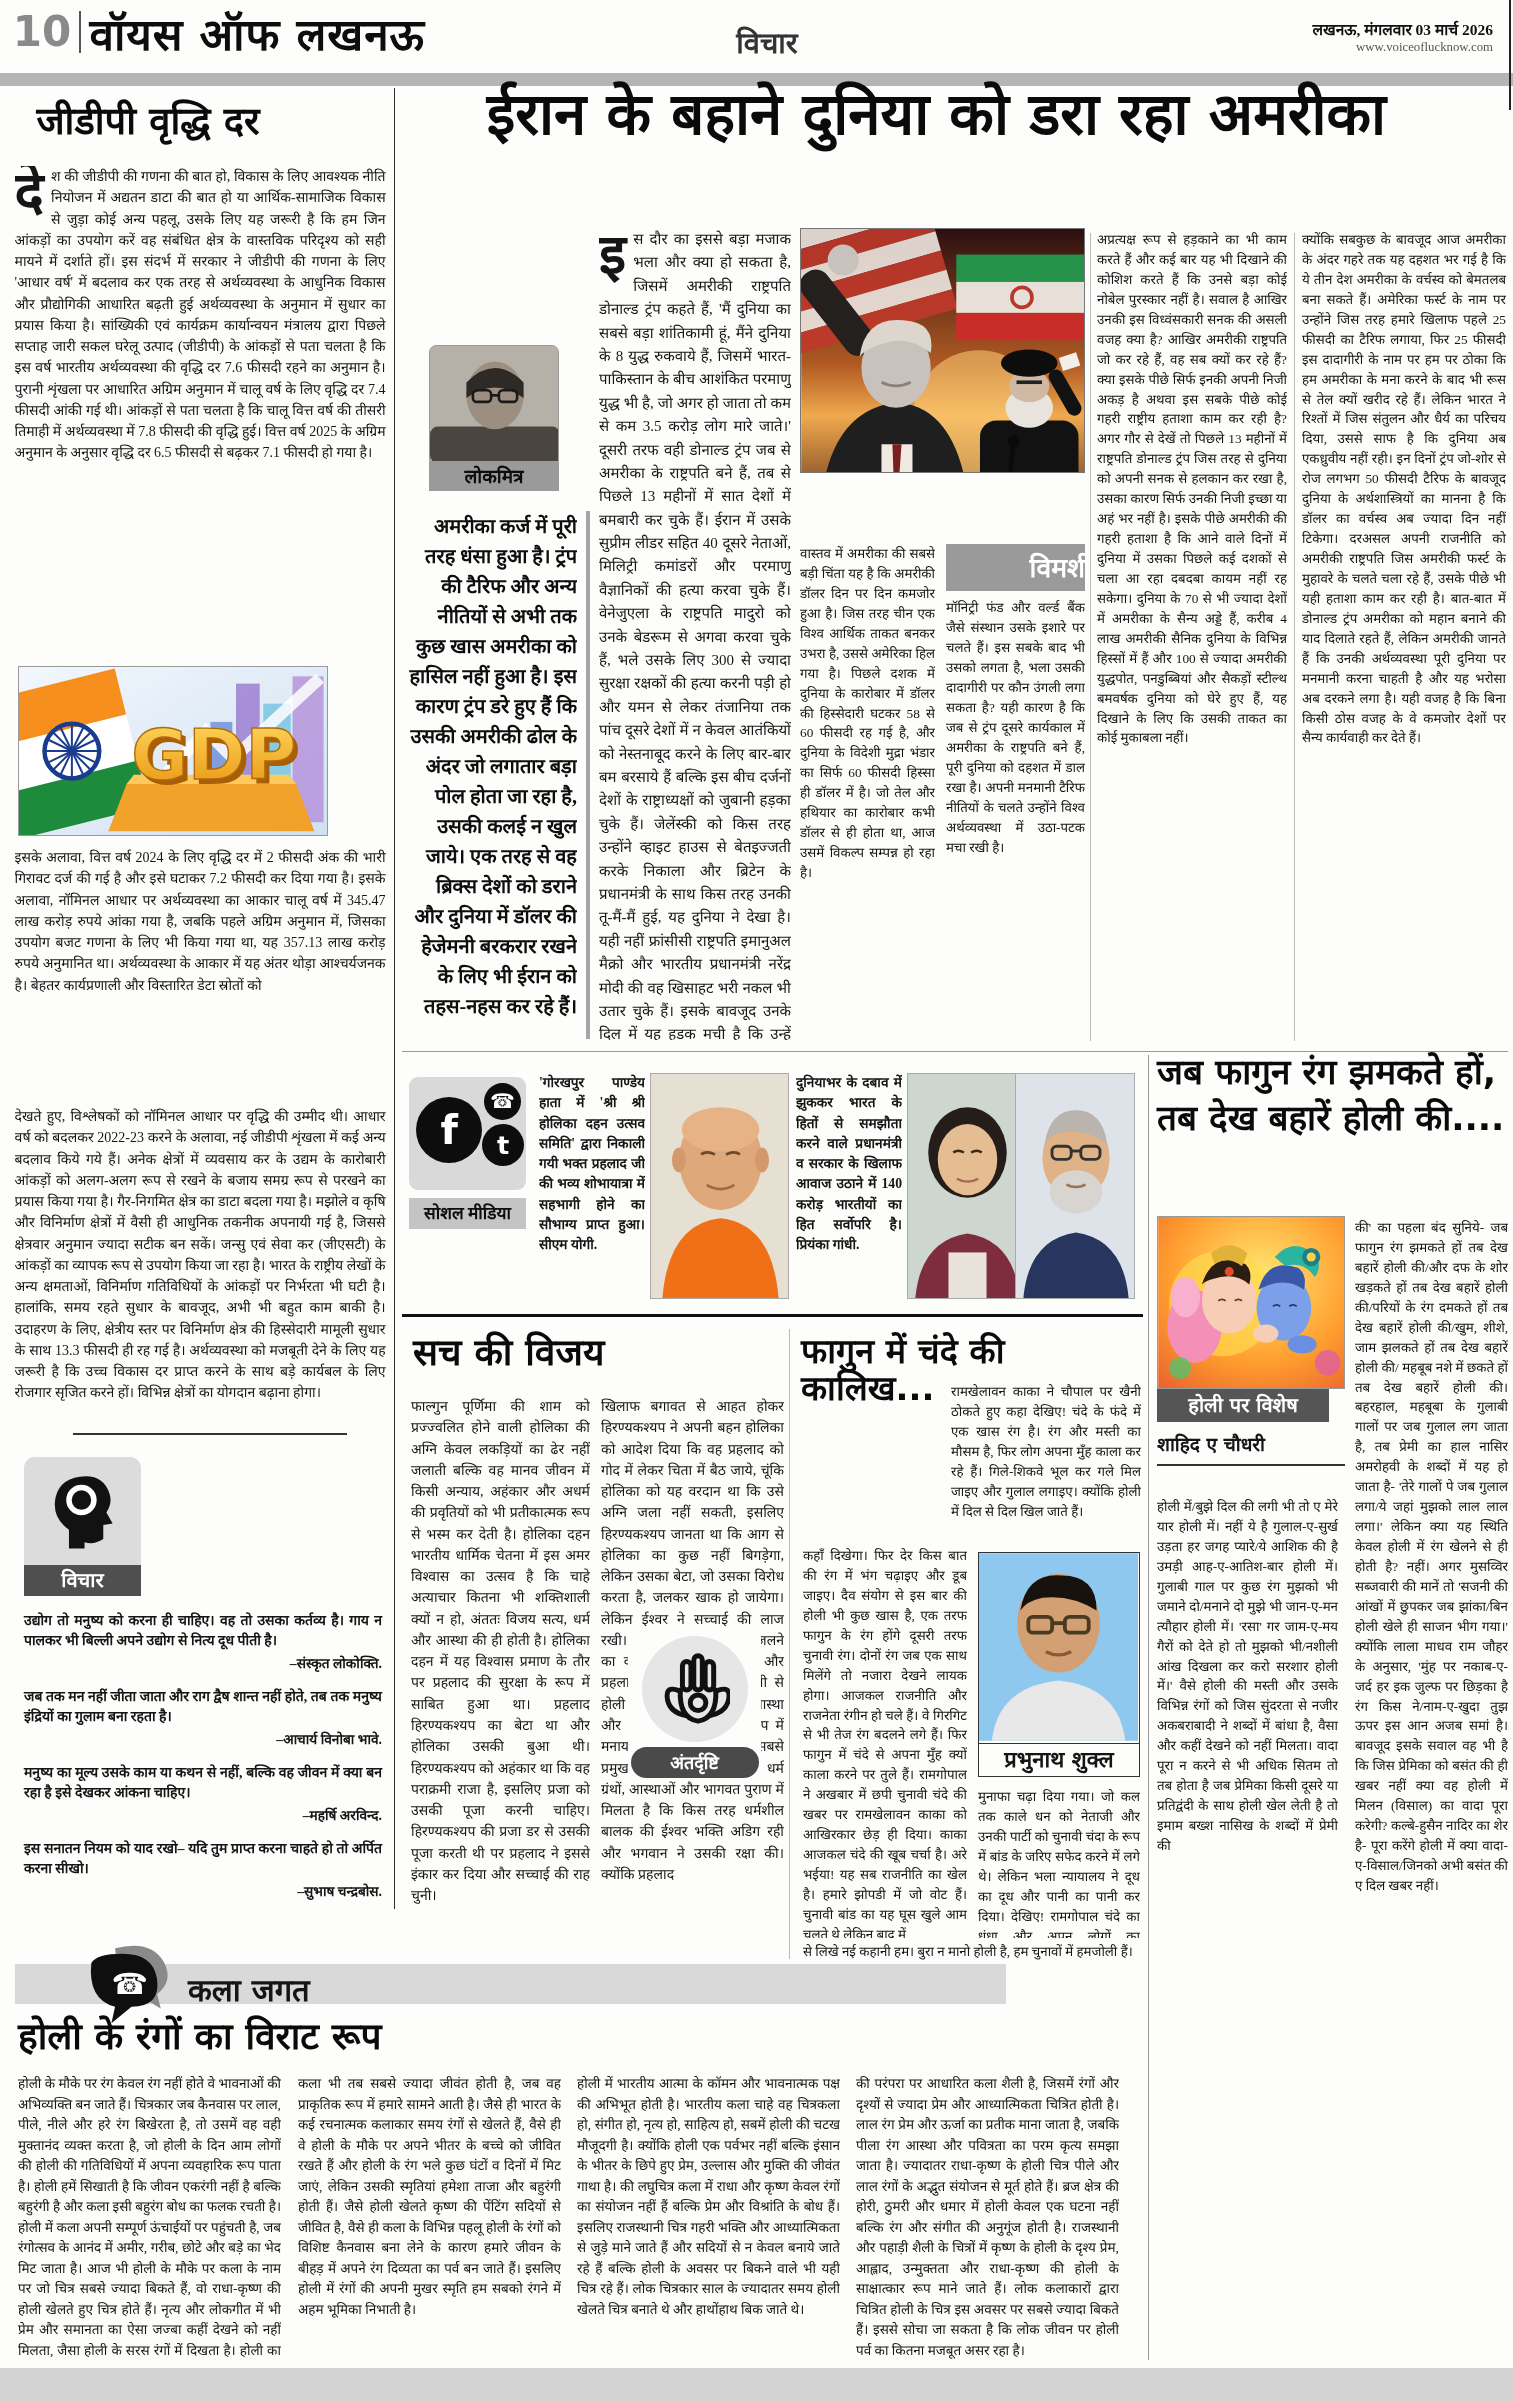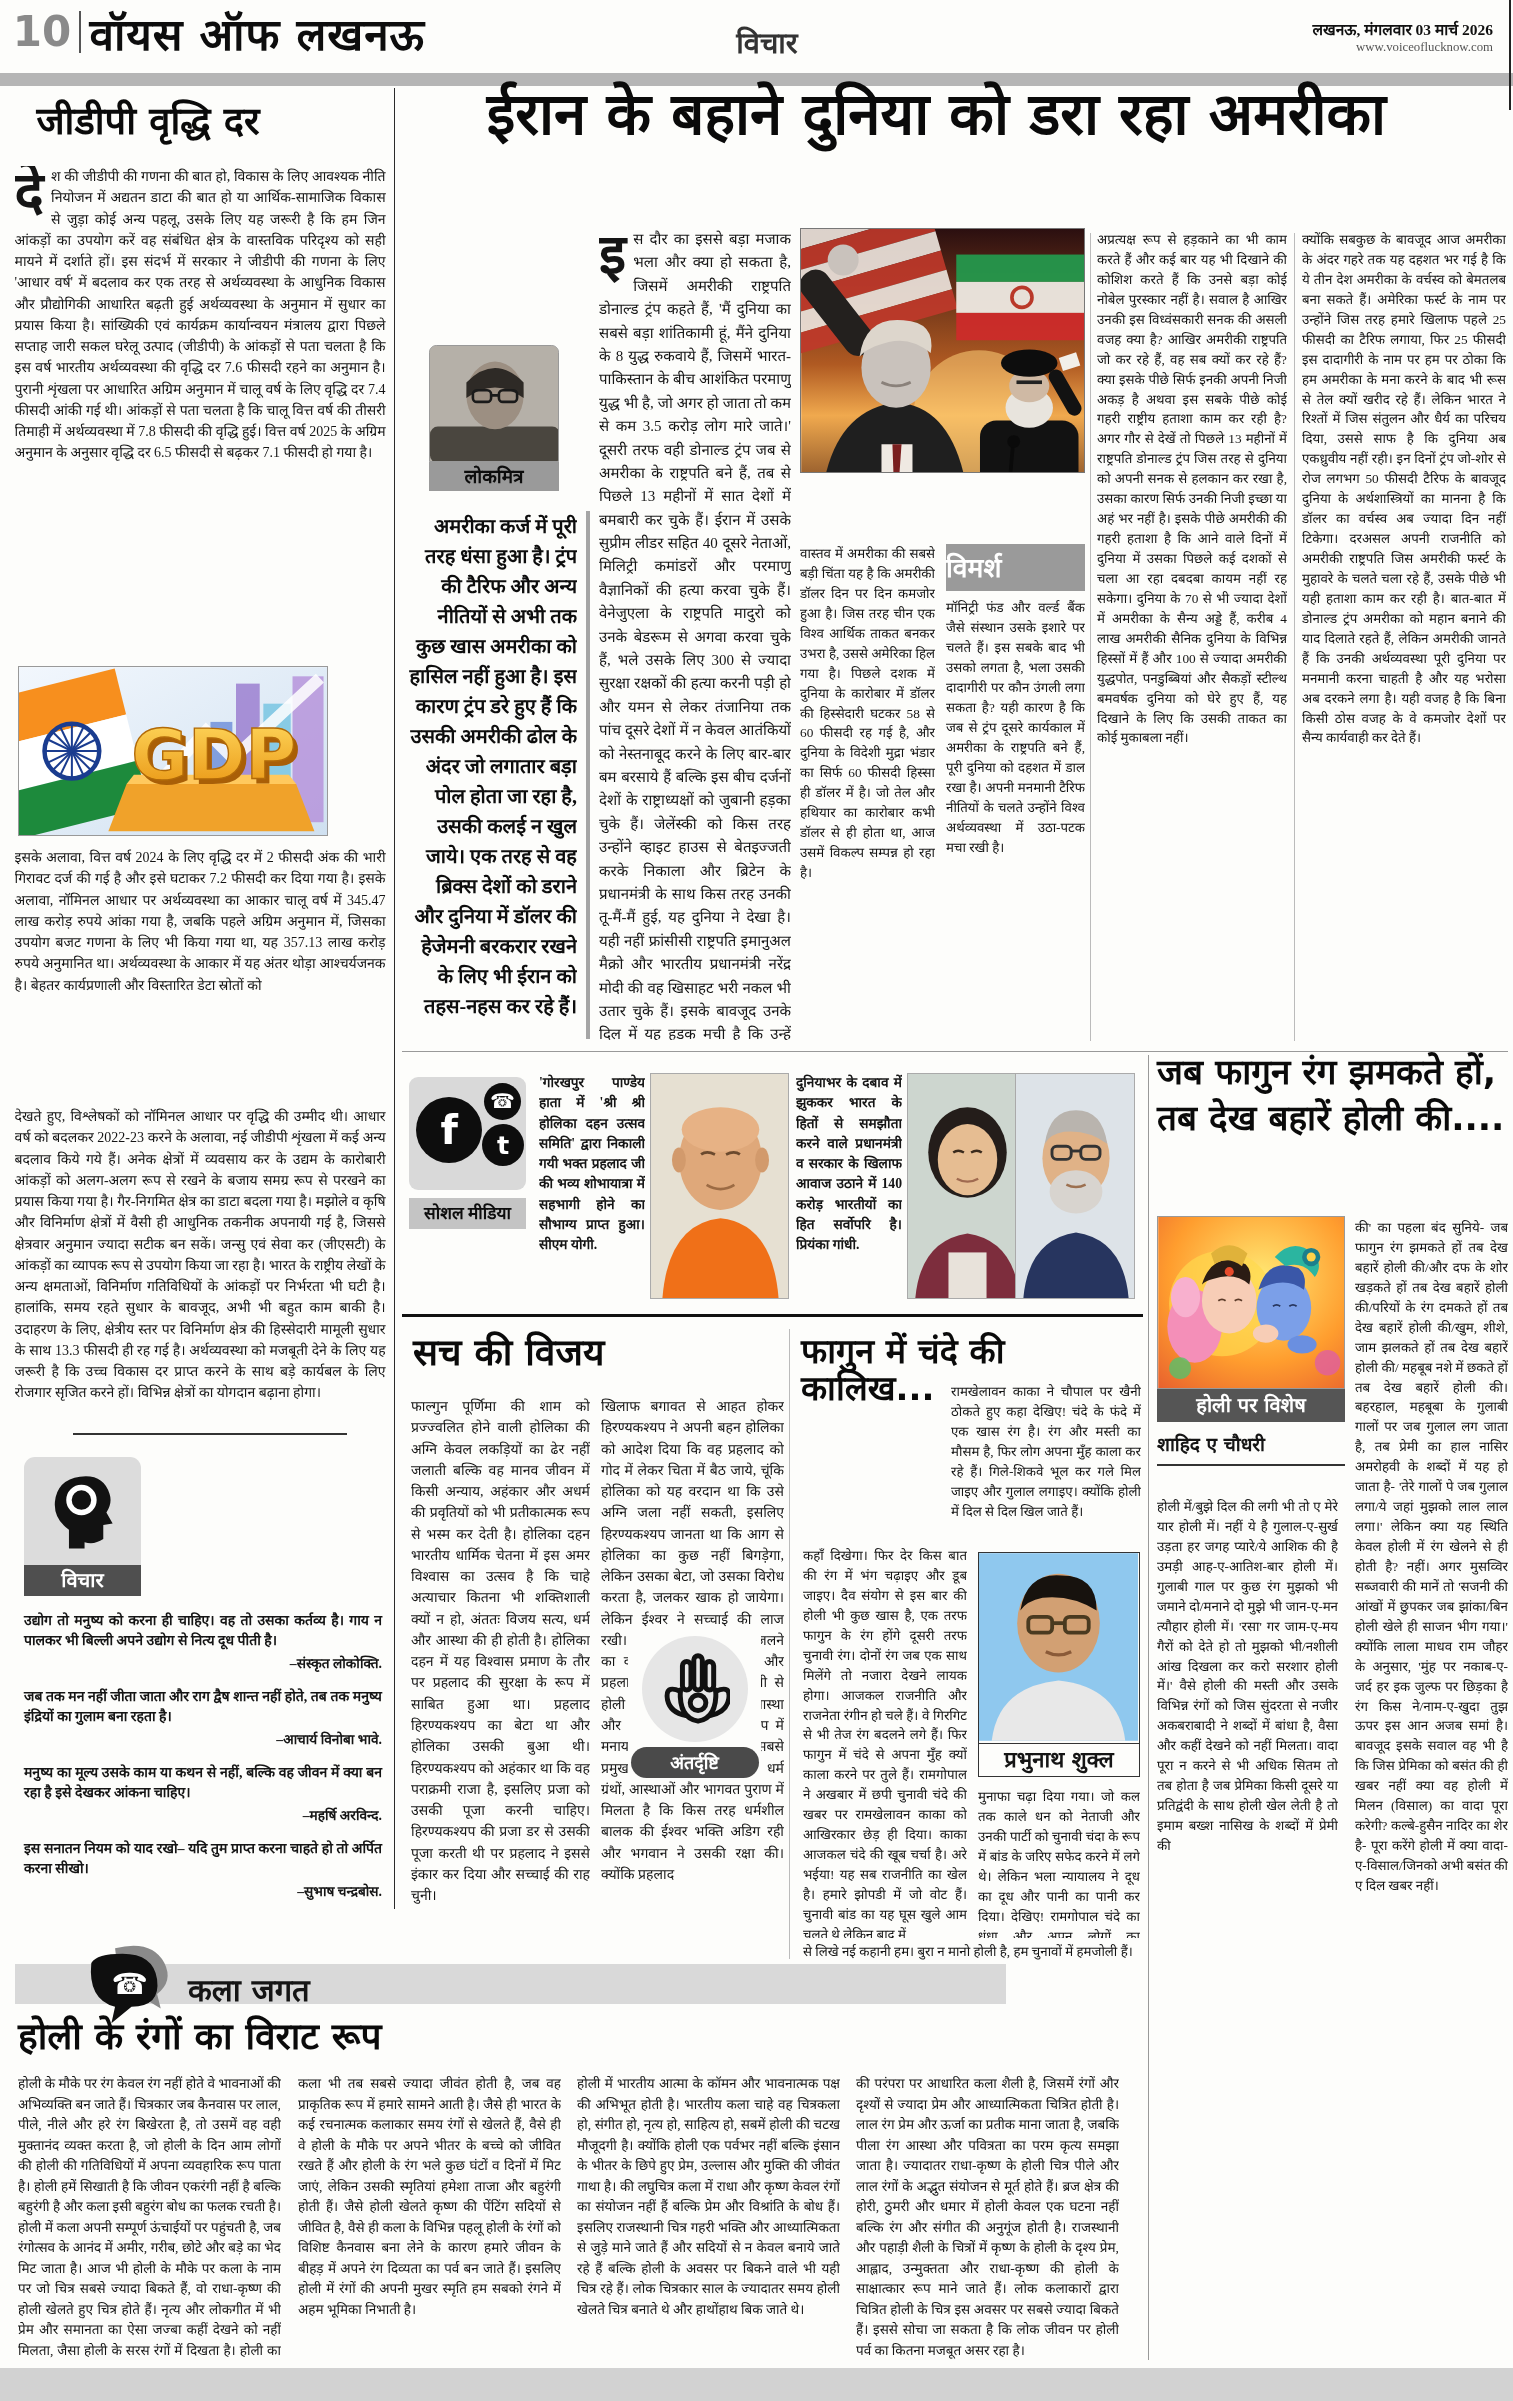--- a/index.html
+++ b/index.html
@@ -34,21 +34,21 @@
   .bodytx { font-size:14px; line-height:1.52; }
   .bodysm { font-size:13.3px; line-height:1.5; }
   .dc { float:left; font-size:55px; line-height:.82; font-weight:900; padding:3.7px 7.3px 0 0; }
 
   
   .authcard { width:130px; }
   .authcard .ph { width:130px; height:117px; border:0.9px solid #999; border-radius:7.3px 7.3px 0 0; overflow:hidden; background:#b9b4ac; }
   .authcard .nm { width:130px; height:29px; background:#9a9a9a; color:#0d0d0d; font-weight:bold; font-size:19px; text-align:center; line-height:29px; }
   .pullq { font-size:20px; font-weight:bold; line-height:1.5; text-align:right; color:#0d0d0d; }
 
-  .vimarsh { width:139px; height:47px; background:#9a9a9a; color:#fff; font-size:26.5px; font-weight:bold; text-align:left; line-height:47px; margin-bottom:7.3px; }
+  .vimarsh { width:139px; height:47px; background:#9a9a9a; color:#fff; font-size:26.5px; font-weight:bold; text-align:right; line-height:47px; margin-bottom:7.3px; }
 
   
   .trump { width:285px; height:245px; border:0.9px solid #777; overflow:hidden; }
 
   
   .gdpimg { width:310px; height:170px; border:0.9px solid #999; overflow:hidden; }
 
   
   .icon-tile { background:#dcdcdc; border-radius:9px; }
   .icon-lab { background:#4f4f4f; color:#fff; font-weight:bold; text-align:center; }
@@ -403,21 +403,21 @@
         <path d="M128 44 Q148 22 170 40 Q182 52 172 66 Q160 48 140 54 Z" fill="#2bb5a0"></path>
         <circle cx="168" cy="44" r="10" fill="#1b7f8c"></circle>
           <circle cx="168" cy="44" r="5" fill="#ffd24a"></circle>
         <path d="M126 98 Q130 95 134 98 M144 98 Q148 95 152 98" stroke="#27365e" stroke-width="2" fill="none"></path>
         <ellipse cx="118" cy="128" rx="14" ry="10" fill="#f7cdb6"></ellipse>
         <ellipse cx="158" cy="140" rx="16" ry="10" fill="#6a8fe0"></ellipse>
         <circle cx="186" cy="160" r="14" fill="#e05fa0" opacity=".8"></circle>
         <circle cx="24" cy="166" r="12" fill="#58c06a" opacity=".8"></circle>
       </svg>
     </div>
-    <div class="capbar sans" style="width:188px;height:33px;font-size:20px;line-height:33px;">होली पर विशेष</div>
+    <div class="capbar sans" style="width:172px;height:33px;font-size:20px;line-height:33px;">होली पर विशेष</div>
     <div class="sans" style="font-size:19px;font-weight:bold;margin-top:9px;">शाहिद ए चौधरी</div>
     <div style="width:188px;height:1.8px;background:#333;margin-top:7.3px;"></div>
   </div>
   <div class="abs jt bodysm" style="left:1355px;top:1218px;width:153px;height:1135px;">की' का पहला बंद सुनिये- जब फागुन रंग झमकते हों तब देख बहारें होली की/और दफ के शोर खड़कते हों तब देख बहारें होली की/परियों के रंग दमकते हों तब देख बहारें होली की/खुम, शीशे, जाम झलकते हों तब देख बहारें होली की/ महबूब नशे में छकते हों तब देख बहारें होली की। बहरहाल, महबूबा के गुलाबी गालों पर जब गुलाल लग जाता है, तब प्रेमी का हाल नासिर अमरोहवी के शब्दों में यह हो जाता है- 'तेरे गालों पे जब गुलाल लगा/ये जहां मुझको लाल लाल लगा।' लेकिन क्या यह स्थिति केवल होली में रंग खेलने से ही होती है? नहीं। अगर मुसव्विर सब्जवारी की मानें तो 'सजनी की आंखों में छुपकर जब झांका/बिन होली खेले ही साजन भीग गया।' क्योंकि लाला माधव राम जौहर के अनुसार, 'मुंह पर नकाब-ए-जर्द हर इक जुल्फ पर छिड़का है रंग किस ने/नाम-ए-खुदा तुझ ऊपर इस आन अजब समां है। बावजूद इसके सवाल वह भी है कि जिस प्रेमिका को बसंत की ही खबर नहीं क्या वह होली में मिलन (विसाल) का वादा पूरा करेगी? कल्बे-हुसैन नादिर का शेर है- पूरा करेंगे होली में क्या वादा-ए-विसाल/जिनको अभी बसंत की ए दिल खबर नहीं।</div>
   <div class="abs jt bodysm" style="left:1157px;top:1497px;width:181px;height:856px;">होली में/बुझे दिल की लगी भी तो ए मेरे यार होली में। नहीं ये है गुलाल-ए-सुर्ख उड़ता हर जगह प्यारे/ये आशिक की है उमड़ी आह-ए-आतिश-बार होली में। गुलाबी गाल पर कुछ रंग मुझको भी जमाने दो/मनाने दो मुझे भी जान-ए-मन त्यौहार होली में। 'रसा' गर जाम-ए-मय गैरों को देते हो तो मुझको भी/नशीली आंख दिखला कर करो सरशार होली में।' वैसे होली की मस्ती और उसके विभिन्न रंगों को जिस सुंदरता से नजीर अकबराबादी ने शब्दों में बांधा है, वैसा और कहीं देखने को नहीं मिलता। वादा पूरा न करने से भी अधिक सितम तो तब होता है जब प्रेमिका किसी दूसरे या प्रतिद्वंदी के साथ होली खेल लेती है तो इमाम बख्श नासिख के शब्दों में प्रेमी की</div>
 
   <div class="abs kala-band"></div>
   <div class="abs" style="left:84px;top:1939px;width:95px;height:88px;">
     <svg width="95" height="88" viewBox="0 0 104 96">
       <path d="M34 10 Q74 0 88 26 Q98 46 80 60 L84 76 L64 64 Q50 66 40 58 Z" fill="#8a8a8a"></path>

